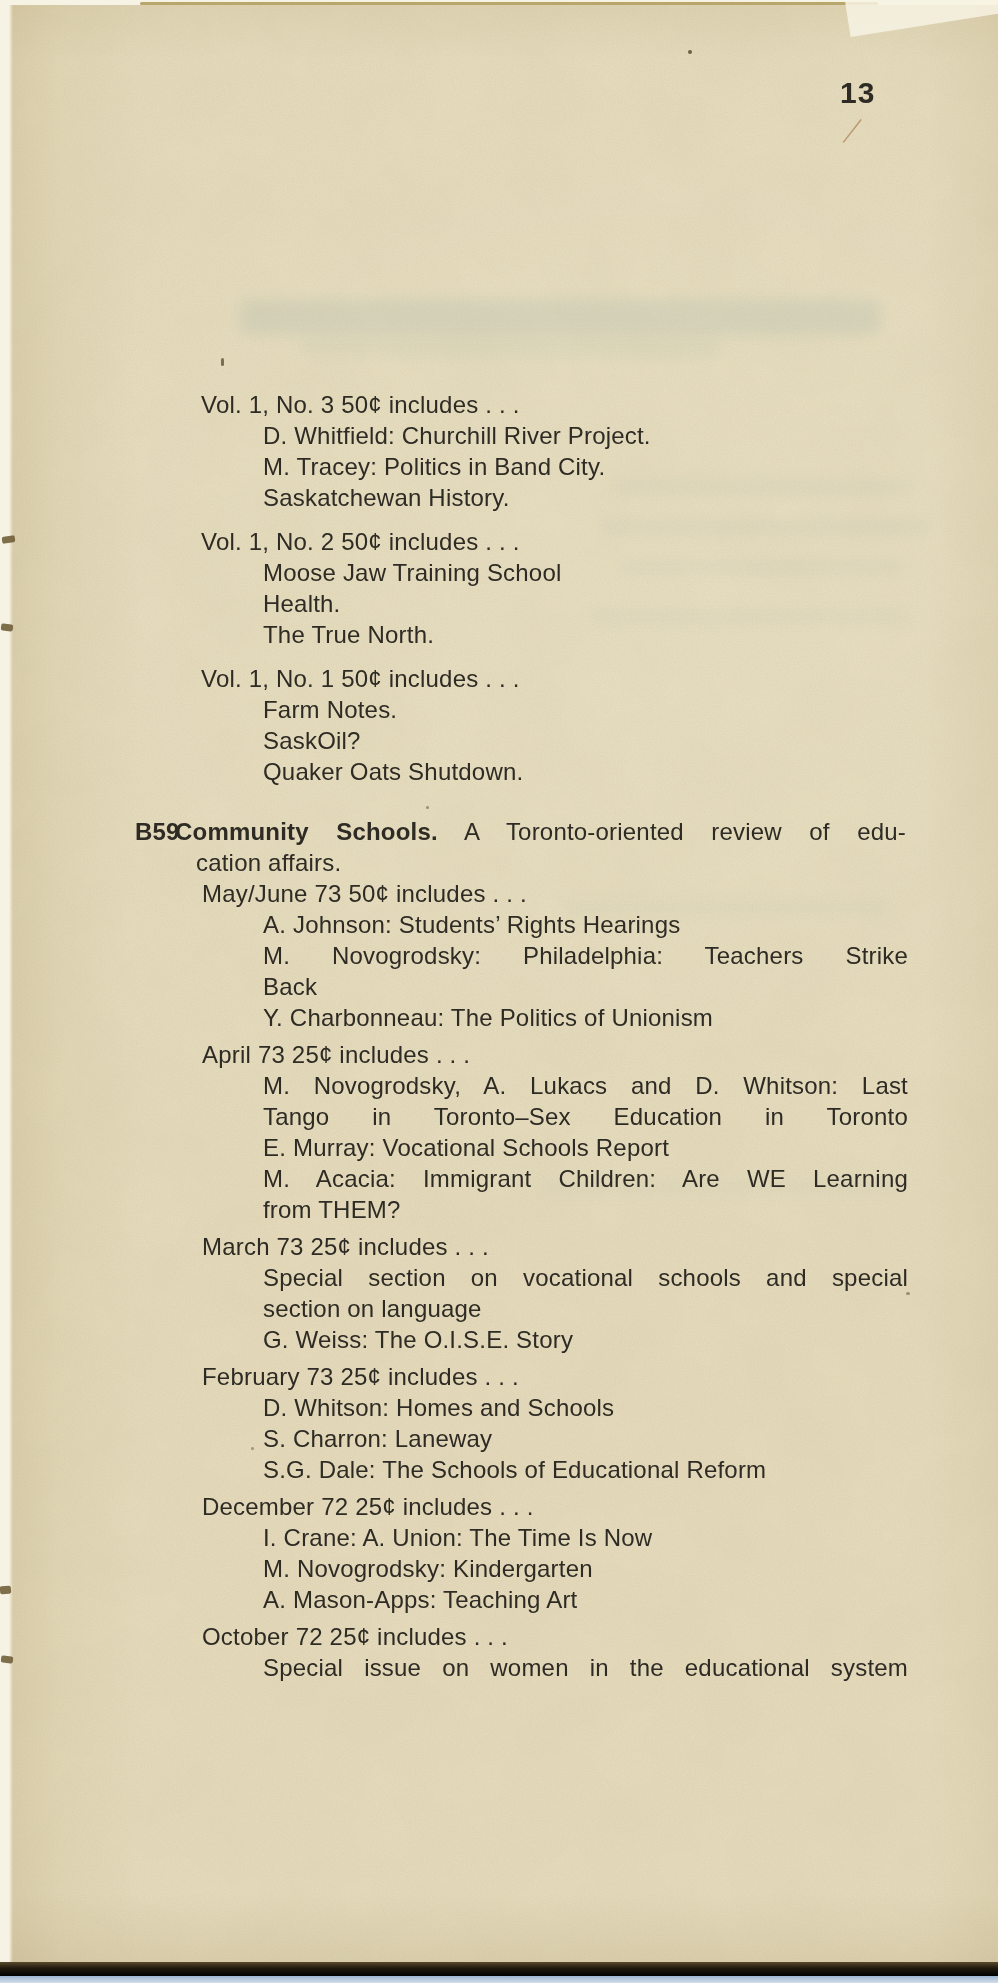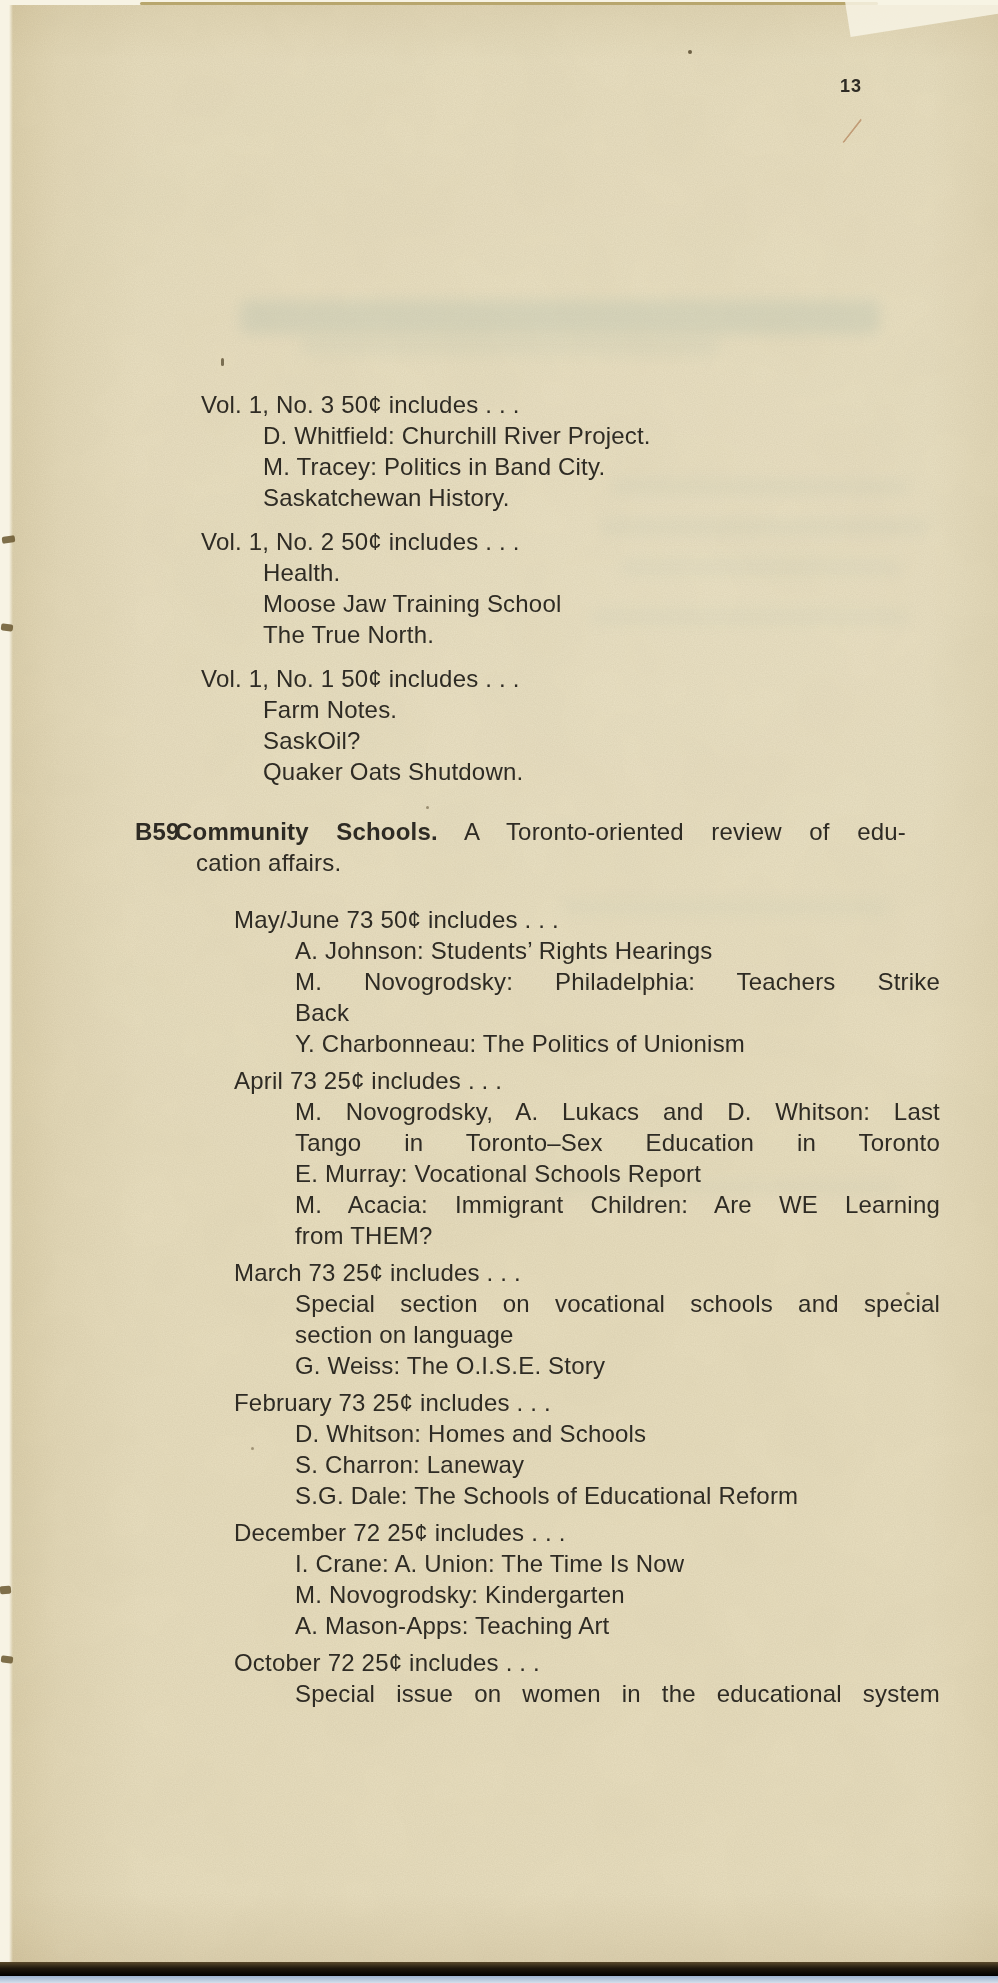--- a/index.html
+++ b/index.html
@@ -24,34 +24,34 @@
       linear-gradient(270deg, rgba(160,135,80,.10) 0px, rgba(0,0,0,0) 70px),
       linear-gradient(0deg, rgba(140,110,60,.16) 0px, rgba(0,0,0,0) 90px),
       linear-gradient(180deg, rgba(150,125,70,.10) 0px, rgba(0,0,0,0) 60px),
       radial-gradient(900px 700px at 65% 30%, rgba(255,255,248,.10), rgba(0,0,0,0)),
       var(--paper);
   }
   .grain{position:absolute;inset:0;pointer-events:none;}
   
   .page-number{
     position:absolute;top:76px;left:840px;
-    font-size:18px;font-weight:bold;letter-spacing:1px;
+    font-size:30px;font-weight:bold;letter-spacing:1px;
   }
   .content{
     position:absolute;top:389px;left:0;right:0;
     font-size:24px;line-height:31px;letter-spacing:.2px;
   }
   .vol-group{margin:0 0 13px 201px;}
   .vol-group .vitem{margin-left:62px;}
   .entry{display:flex;margin:29px 0 0 135px;}
   .entry .code{width:61px;font-weight:bold;flex:none;}
   .entry .ebody{width:710px;}
   .entry .eline1{text-indent:-21px;text-align:justify;text-align-last:justify;}
   .entry .b{font-weight:bold;}
-  .issues{margin-top:26px;padding-left:32px;}
+  .issues{}
   .issue-group{margin:0 0 6px 202px;}
   .issue-group .iitem{margin-left:61px;width:645px;}
   .line{display:block;}
   .line.j{text-align:justify;text-align-last:justify;}
   
   .top-white{position:absolute;top:0;left:0;width:100%;height:5px;background:var(--edge-white);}
   .top-underpage-line{position:absolute;top:2px;left:140px;width:738px;height:3px;background:var(--edge-line);opacity:.8;border-radius:2px;}
   .top-right-wedge{position:absolute;top:-22px;right:-18px;width:170px;height:46px;background:var(--edge-white);transform:rotate(-9deg);opacity:.85;}
   .left-edge{position:absolute;top:0;left:0;width:13px;height:100%;background:linear-gradient(90deg,var(--edge-white) 0 9px, rgba(247,243,228,0) 13px);}
   .stitch{position:absolute;background:#6a572f;border-radius:2px;opacity:.85;}
@@ -135,22 +135,22 @@
 
     <section id="volumes">
         <div class="vol-group">
           <div class="line">Vol. 1, No. 3 50¢ includes . . .</div>
           <div class="vitem line">D. Whitfield: Churchill River Project.</div>
           <div class="vitem line">M. Tracey: Politics in Band City.</div>
           <div class="vitem line">Saskatchewan History.</div>
         </div>
         <div class="vol-group">
           <div class="line">Vol. 1, No. 2 50¢ includes . . .</div>
+          <div class="vitem line">Moose Jaw Training School</div>
           <div class="vitem line">Health.</div>
-          <div class="vitem line">Moose Jaw Training School</div>
           <div class="vitem line">The True North.</div>
         </div>
         <div class="vol-group">
           <div class="line">Vol. 1, No. 1 50¢ includes . . .</div>
           <div class="vitem line">Farm Notes.</div>
           <div class="vitem line">SaskOil?</div>
           <div class="vitem line">Quaker Oats Shutdown.</div>
         </div>
       </section>
 

